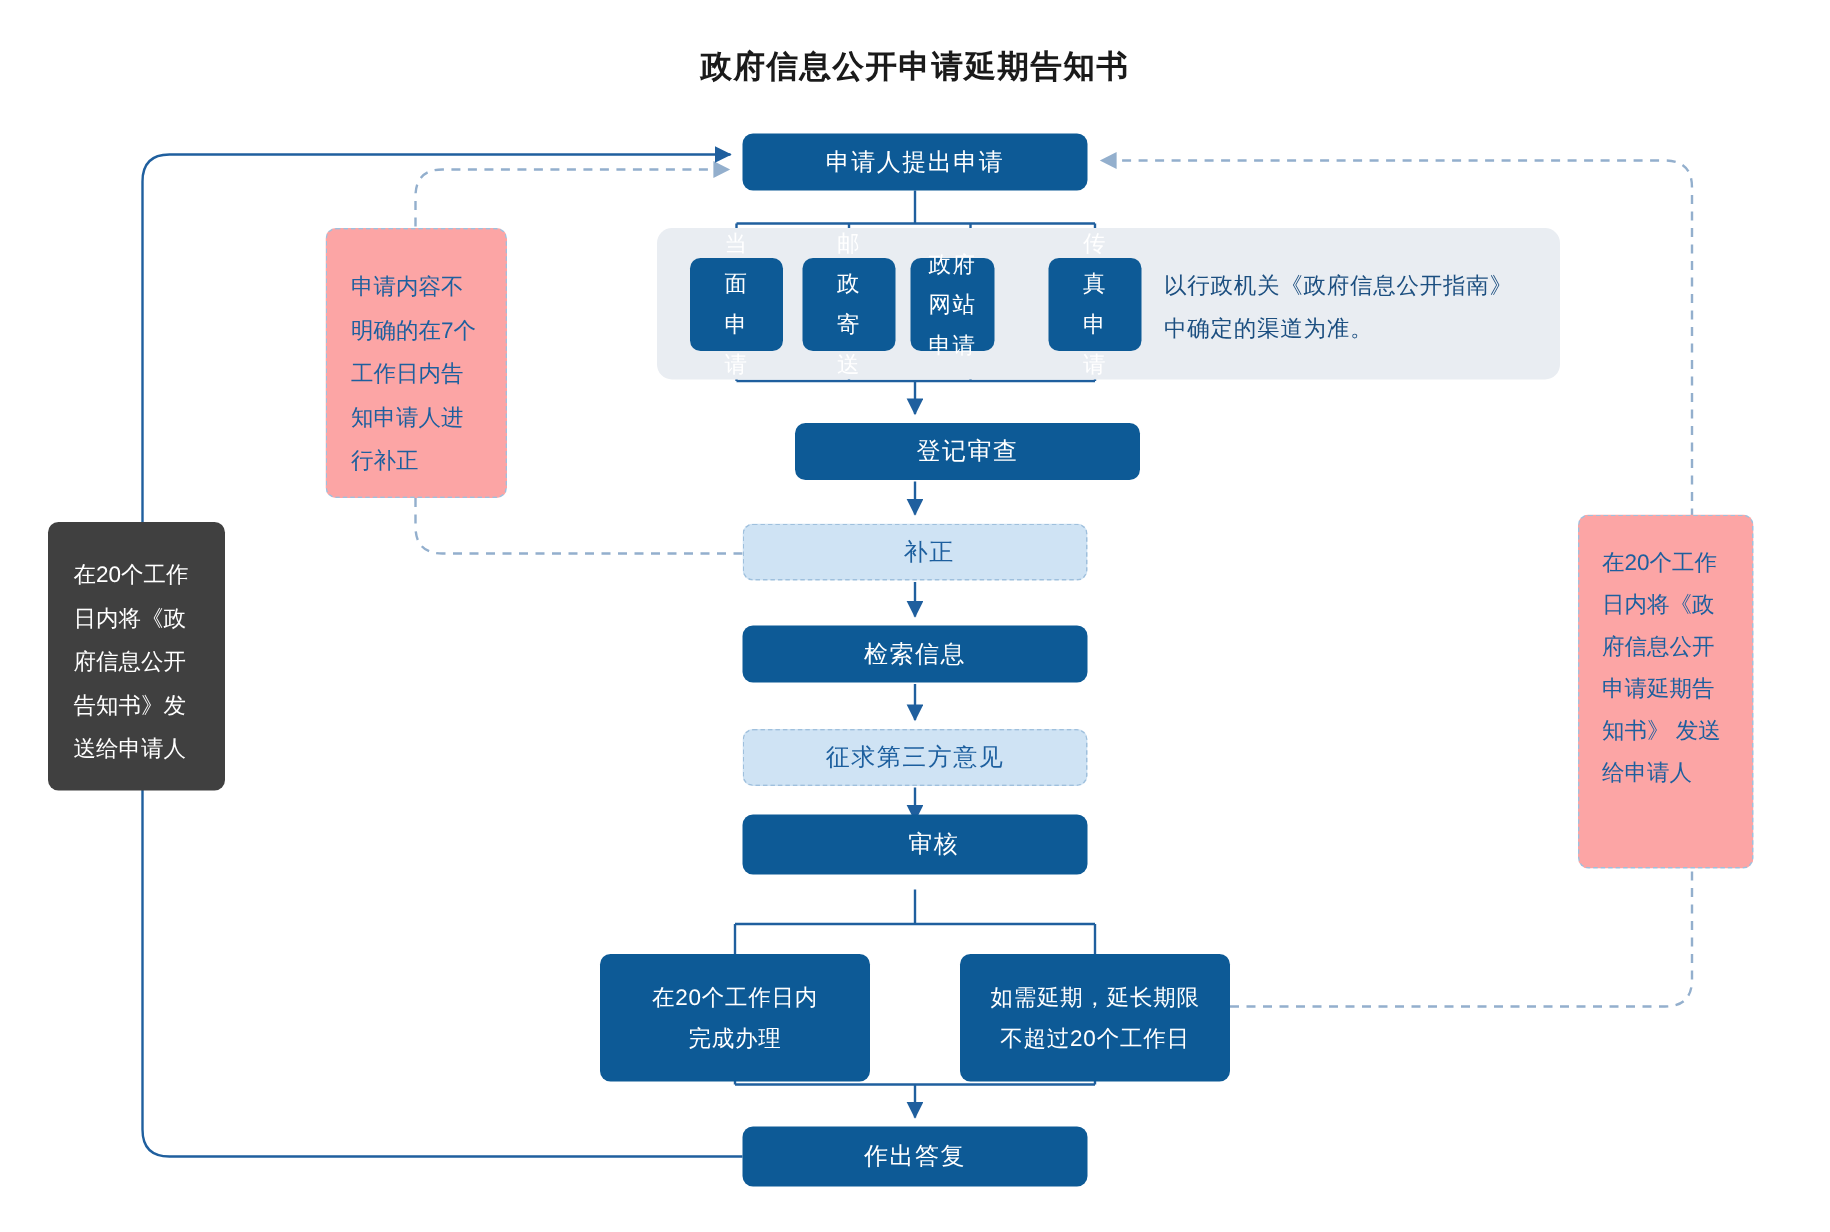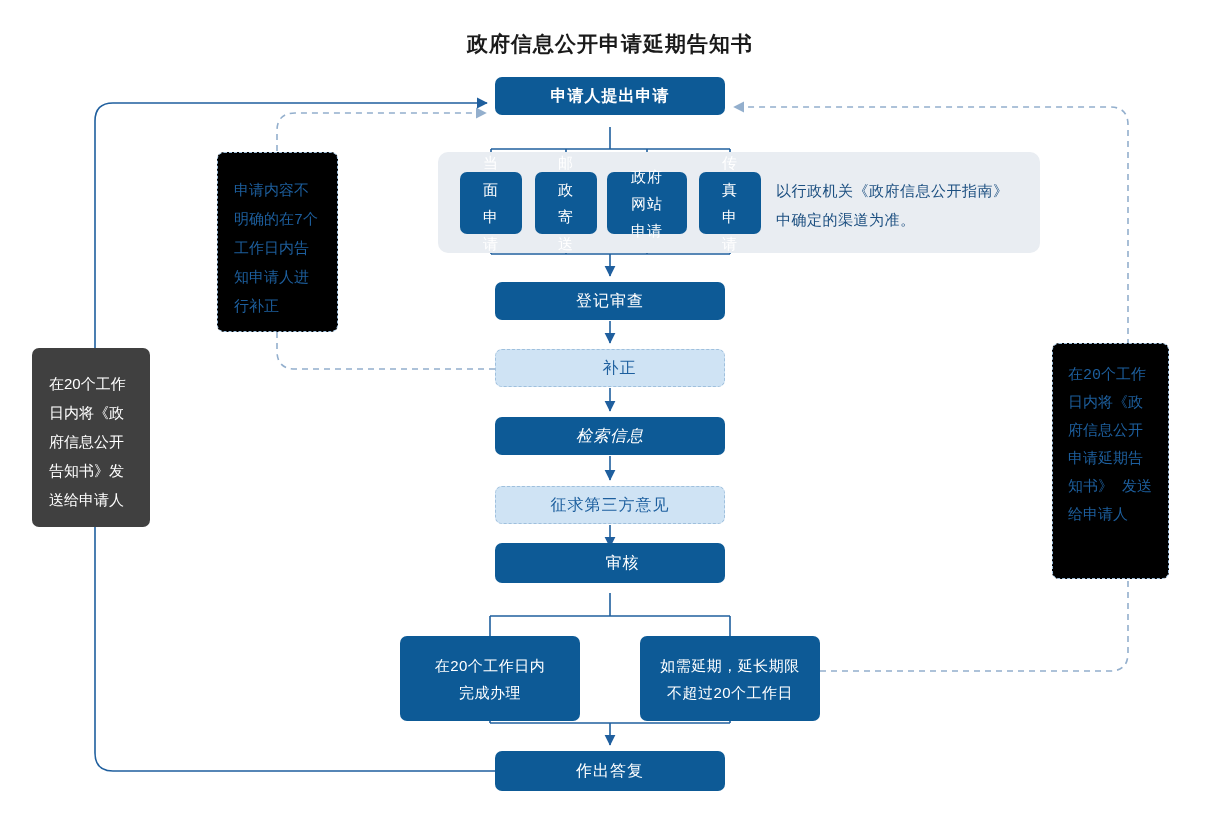--- a/index.html
+++ b/index.html
@@ -31,21 +31,21 @@
     font-size:15px;line-height:29px;color:#1c4f80;letter-spacing:0.5px;
   }
   .branch{top:636px;width:180px;height:85px;font-size:15px;line-height:27px;letter-spacing:0.5px;}
   .branch span{display:block;}
   .note{
     position:absolute;box-sizing:border-box;border-radius:7px;
     font-size:15px;line-height:29px;text-align:left;
   }
   .note .inner{display:inline-block;width:5.6em;}
   .note-dark{background:#404040;color:#ffffff;}
-  .note-light{background:#000000;color:#1d5f9e;border:1.6px dashed #9fc0dd;font-family:Liberation Mono, monospace;}
+  .note-light{background:#fca5a5;color:#1d5f9e;border:1.6px dashed #9fc0dd;}
 </style>
 </head>
 <body>
 
 <div class="canvas">
 
   <svg class="wires" viewBox="0 0 1220 821">
     <defs>
       <marker id="arrS" markerWidth="8" markerHeight="8" refX="6.5" refY="3.5" orient="auto">
         <path d="M0,0 L7,3.5 L0,7 Z" fill="#1f5f9e"></path>
@@ -84,40 +84,40 @@
       <path d="M490 703 V723"></path>
       <path d="M730 703 V723"></path>
       <path d="M490 723 H730"></path>
       <path d="M610 723 V745" marker-end="url(#arrS)"></path>
       <path d="M495 771 H113 Q95 771 95 753 L95 121 Q95 103 113 103 L487 103" marker-end="url(#arrS)"></path>
     </g>
   </svg>
 
   <div class="title">政府信息公开申请延期告知书</div>
 
-  <div class="box dark main" style="top:77px;font-weight:bold;">申请人提出申请</div>
+  <div class="box dark main" style="top:89px;">申请人提出申请</div>
 
   <div class="panel"></div>
   <div class="box dark ch" style="left:460px;width:62px;">
     <span class="w2">当面申请</span>
   </div>
   <div class="box dark ch" style="left:535px;width:62px;">
     <span class="w2">邮政寄送</span>
   </div>
-  <div class="box dark ch" style="left:607px;width:80px;">
+  <div class="box dark ch" style="left:607px;width:56px;">
     <span class="w3">政府网站申请</span>
   </div>
   <div class="box dark ch" style="left:699px;width:62px;">
     <span class="w2">传真申请</span>
   </div>
   <div class="caption">以行政机关《政府信息公开指南》中确定的渠道为准。</div>
 
-  <div class="box dark main" style="top:282px;">登记审查</div>
+  <div class="box dark main" style="top:282px;margin-left:35px;">登记审查</div>
   <div class="box light main" style="top:349px;padding-left:19px;">补正</div>
-  <div class="box dark main" style="top:417px;font-style:italic;">检索信息</div>
+  <div class="box dark main" style="top:417px;">检索信息</div>
   <div class="box light main" style="top:486px;">征求第三方意见</div>
   <div class="box dark main" style="top:543px;height:40px;padding-left:25px;">审核</div>
 
   <div class="box dark branch" style="left:400px;">
     <div>
       <span>在20个工作日内</span>
       <span>完成办理</span>
     </div>
   </div>
   <div class="box dark branch" style="left:640px;">

